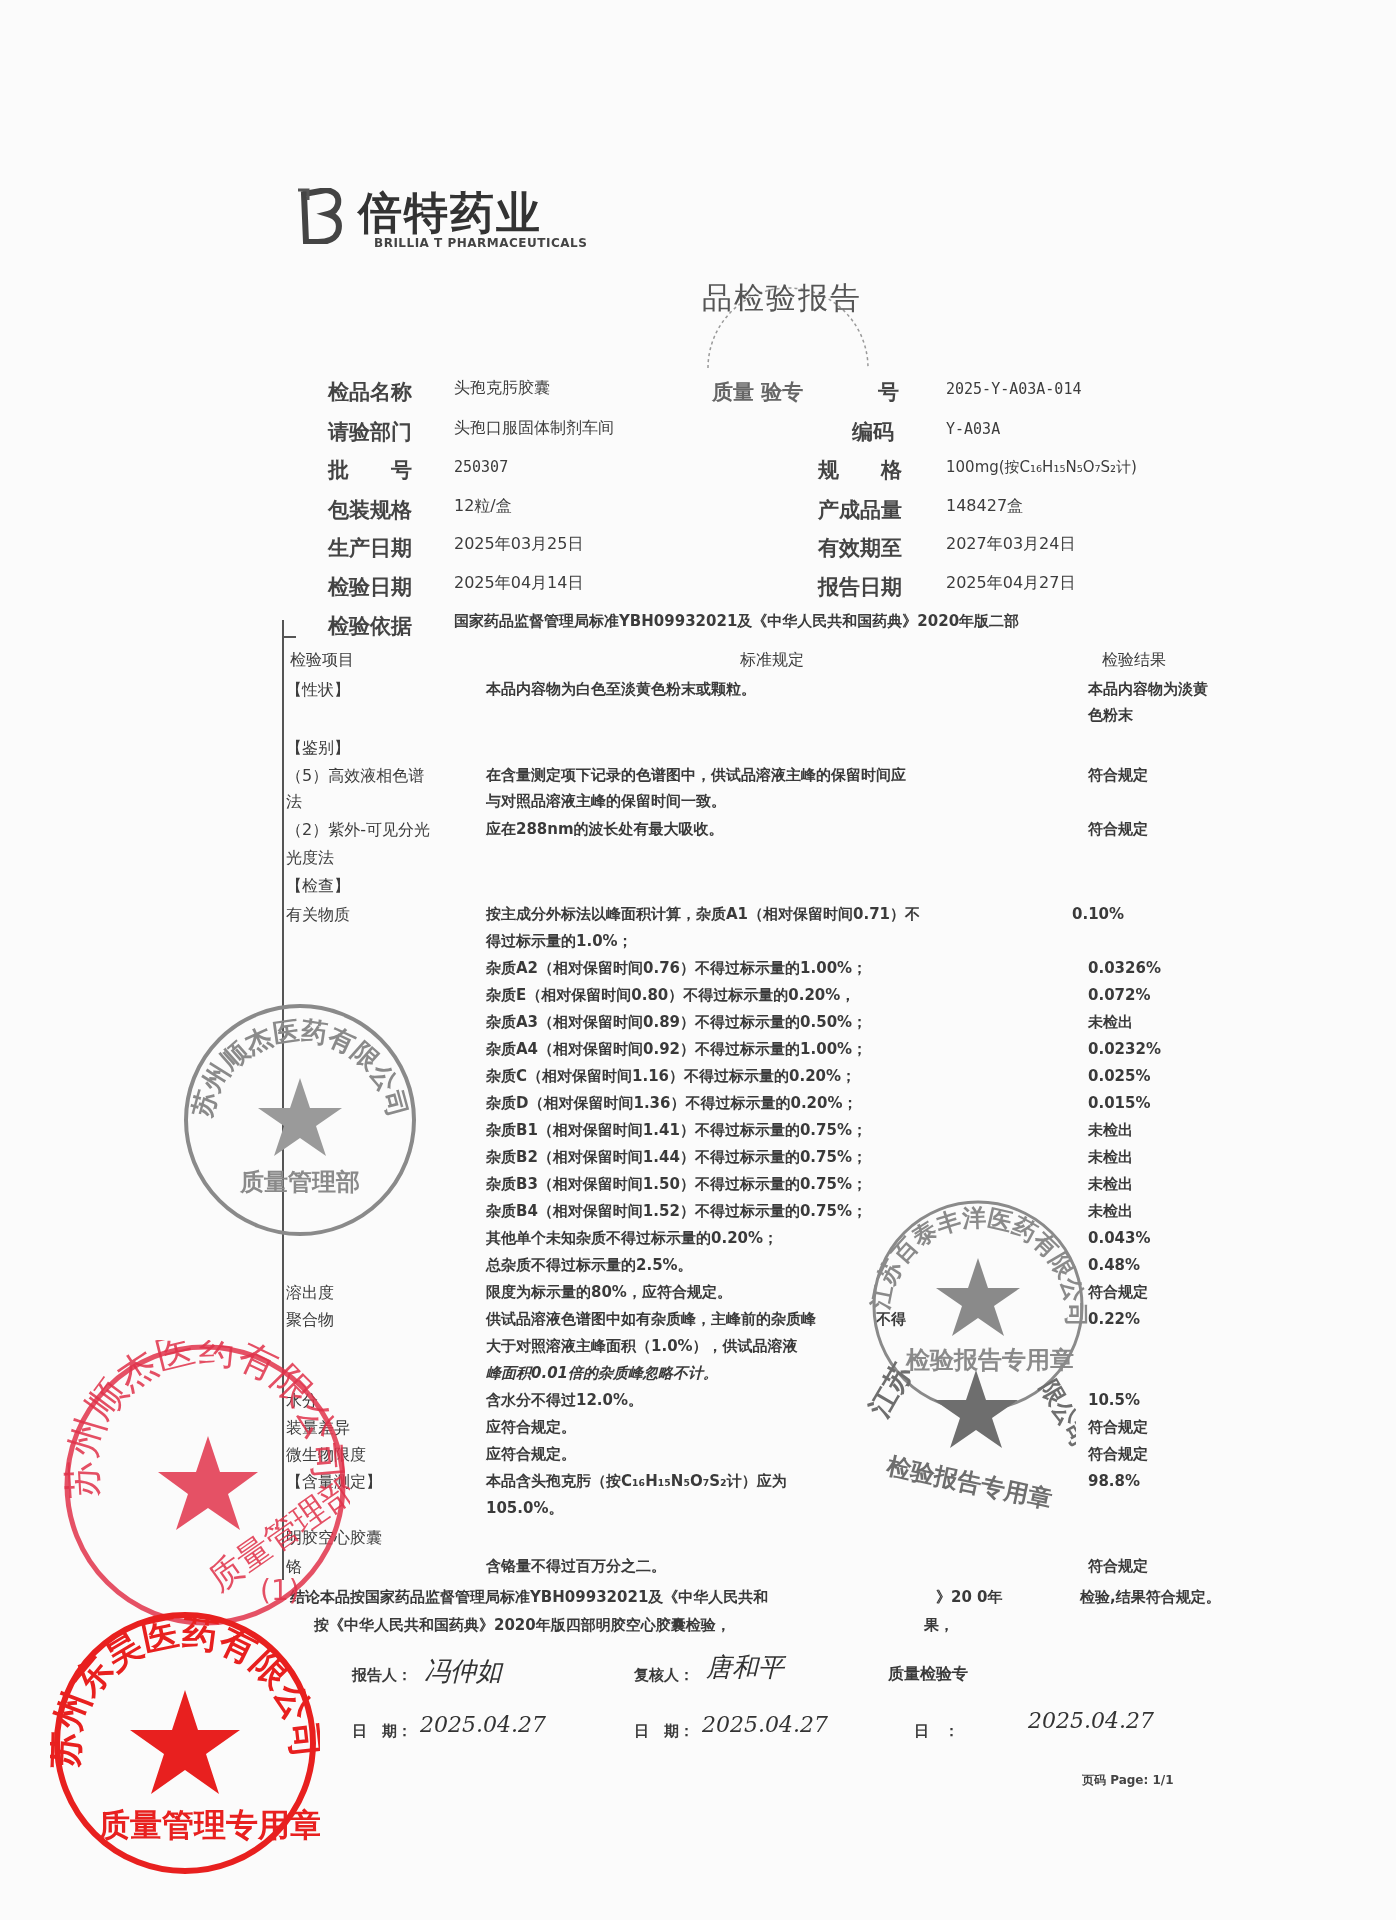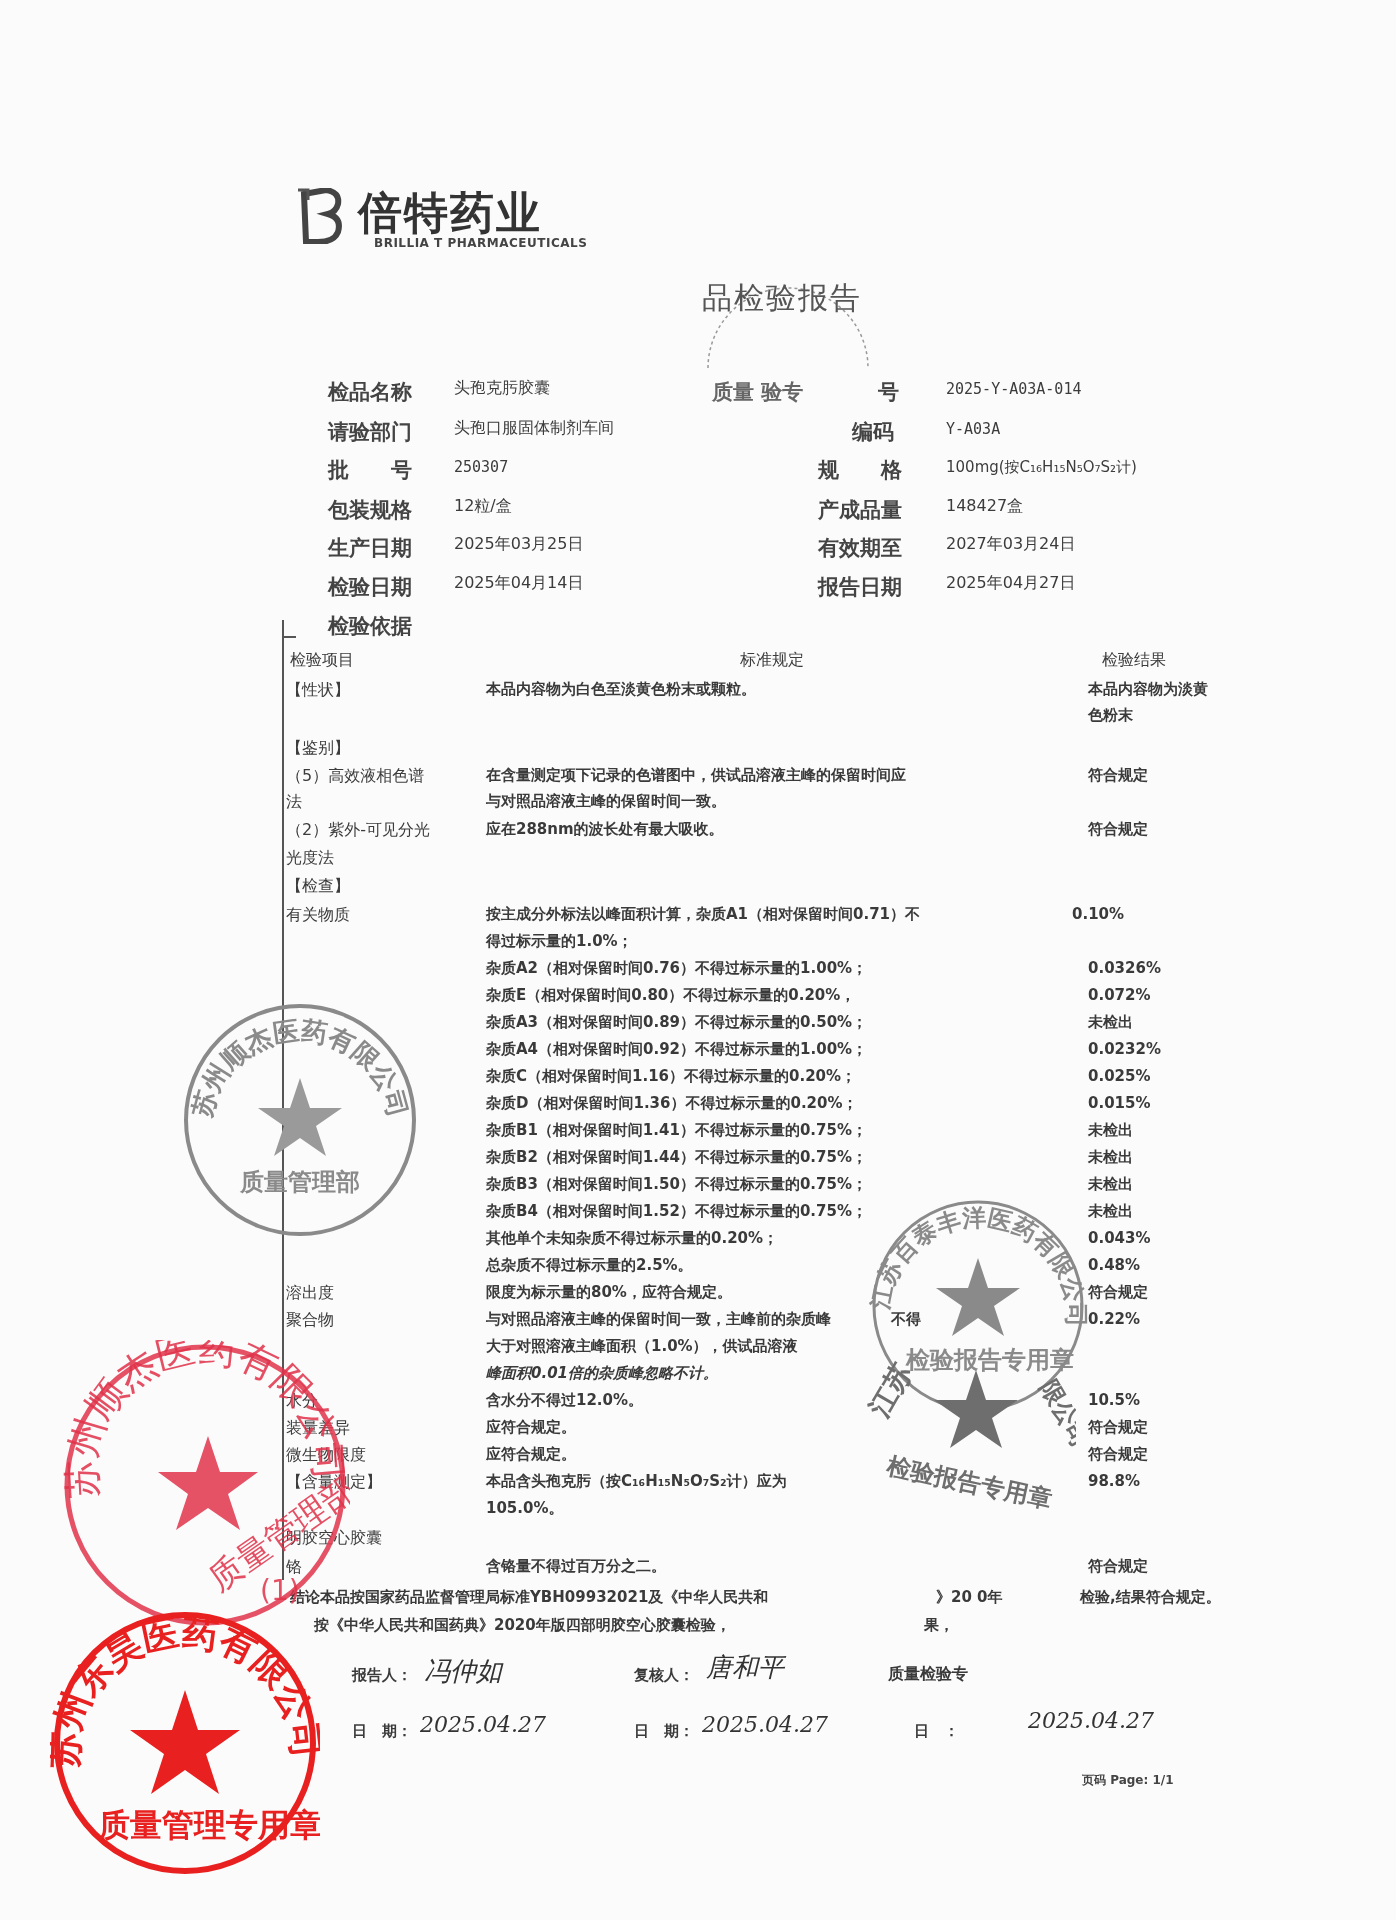--- a/index.html
+++ b/index.html
@@ -69,20 +69,21 @@
   <div class="abs hdr-label" style="left:818px;top:456px">规　　格</div>
   <div class="abs hdr-val" style="left:946px;top:458px;font-size:15px">100mg(按C₁₆H₁₅N₅O₇S₂计)</div>
   <div class="abs hdr-label" style="left:818px;top:496px">产成品量</div>
   <div class="abs hdr-val" style="left:946px;top:496px">148427盒</div>
   <div class="abs hdr-label" style="left:818px;top:534px">有效期至</div>
   <div class="abs hdr-val" style="left:946px;top:534px">2027年03月24日</div>
   <div class="abs hdr-label" style="left:818px;top:573px">报告日期</div>
   <div class="abs hdr-val" style="left:946px;top:573px">2025年04月27日</div>
 
   <div class="abs hdr-label" style="left:328px;top:612px">检验依据</div>
+  <div class="abs hdr-val" style="left:454px;top:612px;font-weight:bold;font-size:15px">国家药品监督管理局标准YBH09932021及《中华人民共和国药典》2020年版二部</div>
 
   <div class="vline"></div>
   <div class="hmark"></div>
 
   <div class="abs col-item" style="left:290px;top:650px">检验项目</div>
   <div class="abs col-item" style="left:740px;top:650px">标准规定</div>
   <div class="abs col-item" style="left:1102px;top:650px">检验结果</div>
 
   <div id="rows">
       <div class="abs col-item" style="left: 286px; top: 680px;">【性状】</div>
@@ -148,21 +149,21 @@
       <div class="abs col-item" style="left: 286px; top: 1229px;"></div>
       <div class="abs col-std" style="left: 486px; top: 1229px;">其他单个未知杂质不得过标示量的0.20%；</div>
       <div class="abs col-res" style="left: 1088px; top: 1229px;">0.043%</div>
       <div class="abs col-item" style="left: 286px; top: 1256px;"></div>
       <div class="abs col-std" style="left: 486px; top: 1256px;">总杂质不得过标示量的2.5%。</div>
       <div class="abs col-res" style="left: 1088px; top: 1256px;">0.48%</div>
       <div class="abs col-item" style="left: 286px; top: 1283px;">溶出度</div>
       <div class="abs col-std" style="left: 486px; top: 1283px;">限度为标示量的80%，应符合规定。</div>
       <div class="abs col-res" style="left: 1088px; top: 1283px;">符合规定</div>
       <div class="abs col-item" style="left: 286px; top: 1310px;">聚合物</div>
-      <div class="abs col-std" style="left: 486px; top: 1310px;">与对照品溶液主峰的保留时间一致，主峰前的杂质峰　　　　不得</div>
+      <div class="abs col-std" style="left: 486px; top: 1310px;">供试品溶液色谱图中如有杂质峰，主峰前的杂质峰　　　　不得</div>
       <div class="abs col-res" style="left: 1088px; top: 1310px;">0.22%</div>
       <div class="abs col-item" style="left: 286px; top: 1337px;"></div>
       <div class="abs col-std" style="left: 486px; top: 1337px;">大于对照溶液主峰面积（1.0%），供试品溶液</div>
       <div class="abs col-res" style="left: 1088px; top: 1337px;"></div>
       <div class="abs col-item" style="left: 286px; top: 1364px;"></div>
       <div class="abs col-std" style="left: 486px; top: 1364px; font-style: italic;">峰面积0.01倍的杂质峰忽略不计。</div>
       <div class="abs col-res" style="left: 1088px; top: 1364px;"></div>
       <div class="abs col-item" style="left: 286px; top: 1391px;">水分</div>
       <div class="abs col-std" style="left: 486px; top: 1391px;">含水分不得过12.0%。</div>
       <div class="abs col-res" style="left: 1088px; top: 1391px;">10.5%</div>

